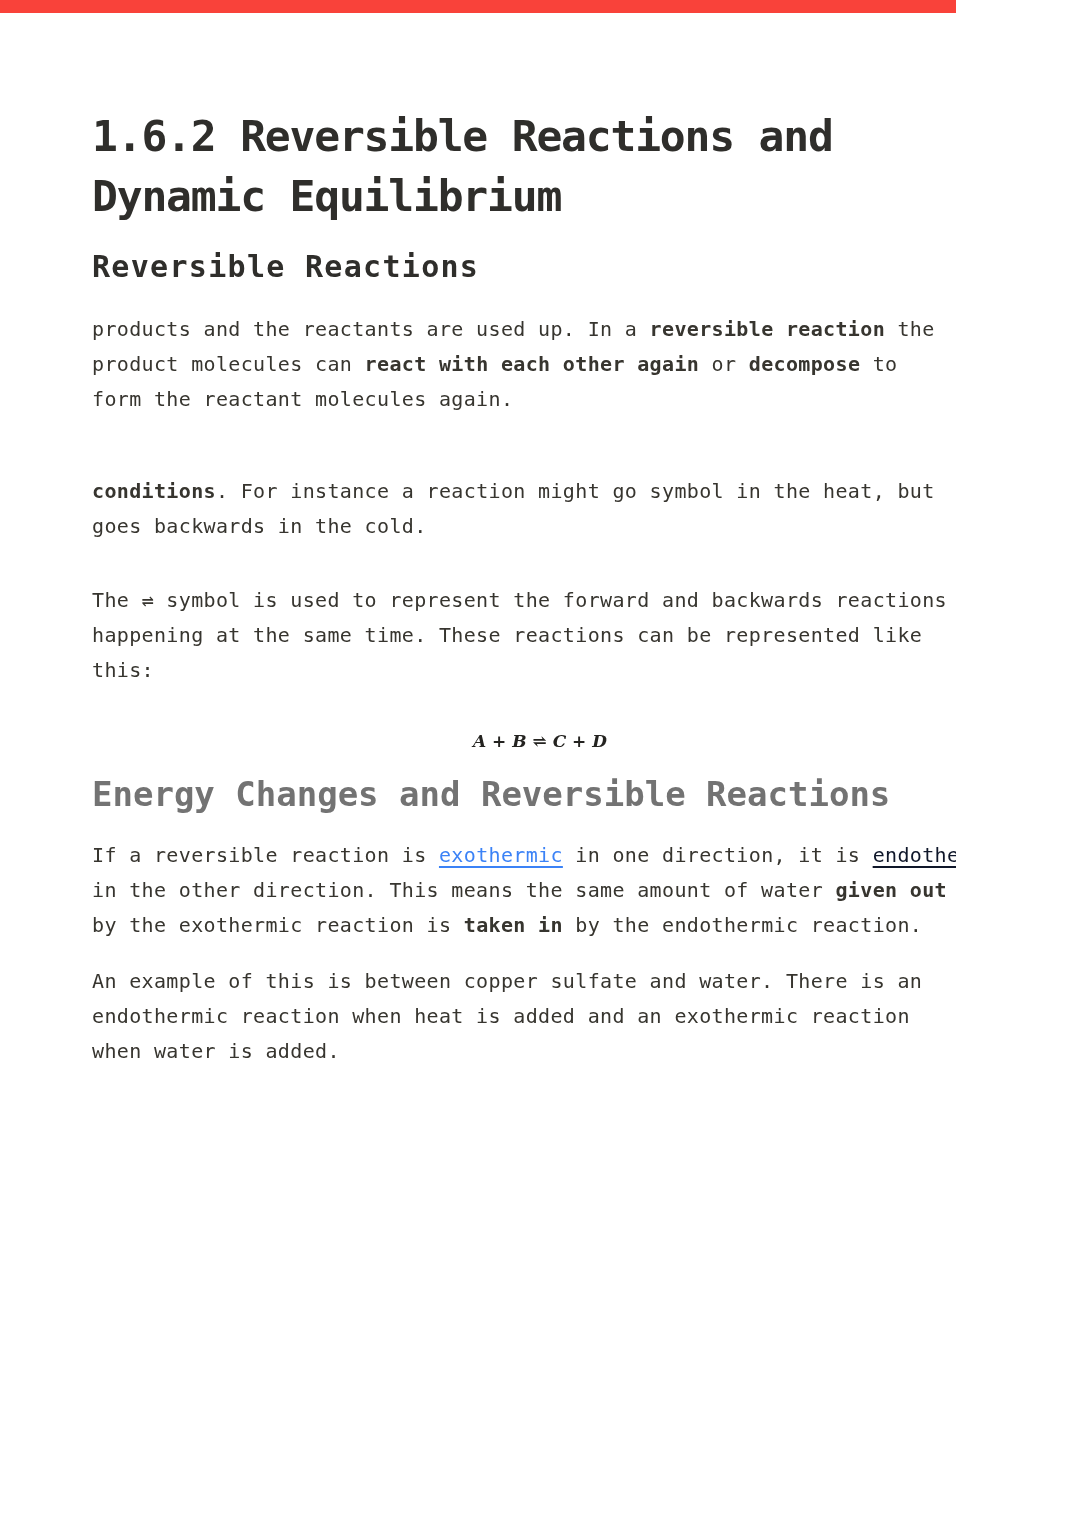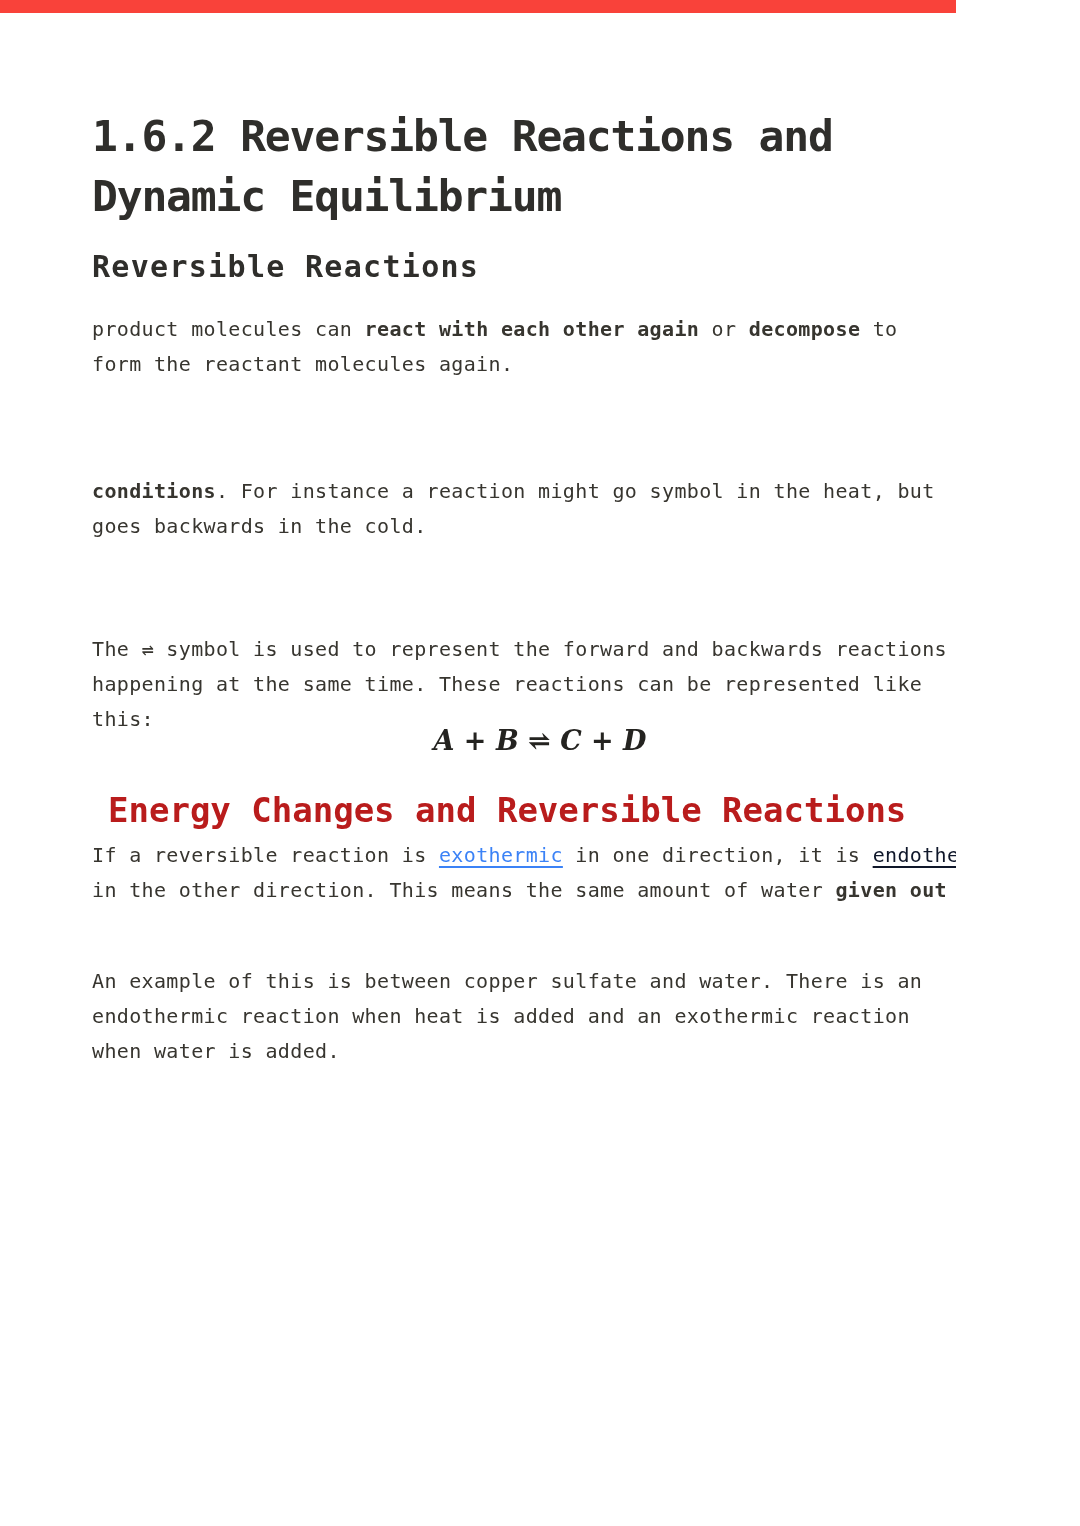--- a/index.html
+++ b/index.html
@@ -10,59 +10,61 @@
   .title{top:106px;font-size:43px;line-height:60px;font-weight:bold;
          letter-spacing:-1.2px;color:#2f2e2b;}
   .h-rr{top:246px;font-size:30px;line-height:42px;font-weight:bold;
         letter-spacing:1.3px;color:#2f2e2b;}
   .h-ec{top:770px;font-size:34px;line-height:48px;font-weight:bold;
         letter-spacing:0px;color:#2f2e2b;}
   .para{font-size:20px;letter-spacing:0.35px;}
   .line{height:35px;line-height:35px;white-space:pre;}
   .b{font-weight:bold;}
   .link{color:#4d9d63;text-decoration:underline;text-underline-offset:4px;text-decoration-thickness:1.5px;cursor:pointer;}
-  .p1{top:312px}.p2{top:474px}.p3{top:632px}.p4{top:838px}.p5{top:964px}
+  .p1{top:312px}.p2{top:474px}.p3{top:583px}.p4{top:838px}.p5{top:964px}
   .eq{text-align:center;font-family:"DejaVu Serif","Liberation Serif",serif;
       font-style:italic;font-weight:bold;white-space:pre;color:#242320;}
-  .eq1{top:720px;font-size:27px;line-height:42px;}
+  .eq1{top:720px;font-size:17px;line-height:42px;}
   .eq2{top:1082px;font-size:23px;line-height:42px;letter-spacing:-0.3px;}
 </style>
 </head>
 <body>
 
 <div class="page" style="color: rgb(55, 53, 47);">
   <div class="topbar" style="background: rgb(249, 66, 58);"></div>
 
   <h1 class="abs title" style="margin: 0px; color: rgb(47, 46, 43);">1.6.2 Reversible Reactions and Dynamic Equilibrium</h1>
 
   <h2 class="abs h-rr" style="margin: 0px; color: rgb(47, 46, 43);">Reversible Reactions</h2>
 
   <div class="abs para p1">
+      <div class="line"><span>products and the reactants are used up. In a </span><span class="b">reversible reaction</span><span> the</span></div>
       <div class="line"><span>product molecules can </span><span class="b">react with each other again</span><span> or </span><span class="b">decompose</span><span> to</span></div>
       <div class="line"><span>form the reactant molecules again.</span></div>
     </div>
 
   <div class="abs para p2">
       <div class="line"><span class="b">conditions</span><span>. For instance a reaction might go symbol in the heat, but</span></div>
       <div class="line"><span>goes backwards in the cold.</span></div>
     </div>
 
   <div class="abs para p3">
       <div class="line"><span>The ⇌ symbol is used to represent the forward and backwards reactions</span></div>
       <div class="line"><span>happening at the same time. These reactions can be represented like</span></div>
       <div class="line"><span>this:</span></div>
     </div>
 
   <div class="abs eq eq1">A + B ⇌ C + D</div>
 
-  <h2 class="abs h-ec" style="margin: 16px; color: #b91c1c;">Energy Changes and Reversible Reactions</h2>
+  <h2 class="abs h-ec" style="margin: 0px; color: #737373;">Energy Changes and Reversible Reactions</h2>
 
   <div class="abs para p4">
       <div class="line"><span>If a reversible reaction is </span><span class="link" style="color: #3b82f6;">exothermic</span><span> in one direction, it is </span><span class="link" style="color: #0f172a;">endothermic</span></div>
       <div class="line"><span>in the other direction. This means the same amount of water </span><span class="b">given out</span></div>
+      <div class="line"><span>by the exothermic reaction is </span><span class="b">taken in</span><span> by the endothermic reaction.</span></div>
     </div>
 
   <div class="abs para p5">
       <div class="line"><span>An example of this is between copper sulfate and water. There is an</span></div>
       <div class="line"><span>endothermic reaction when heat is added and an exothermic reaction</span></div>
       <div class="line"><span>when water is added.</span></div>
     </div>
 
 </div>
 

